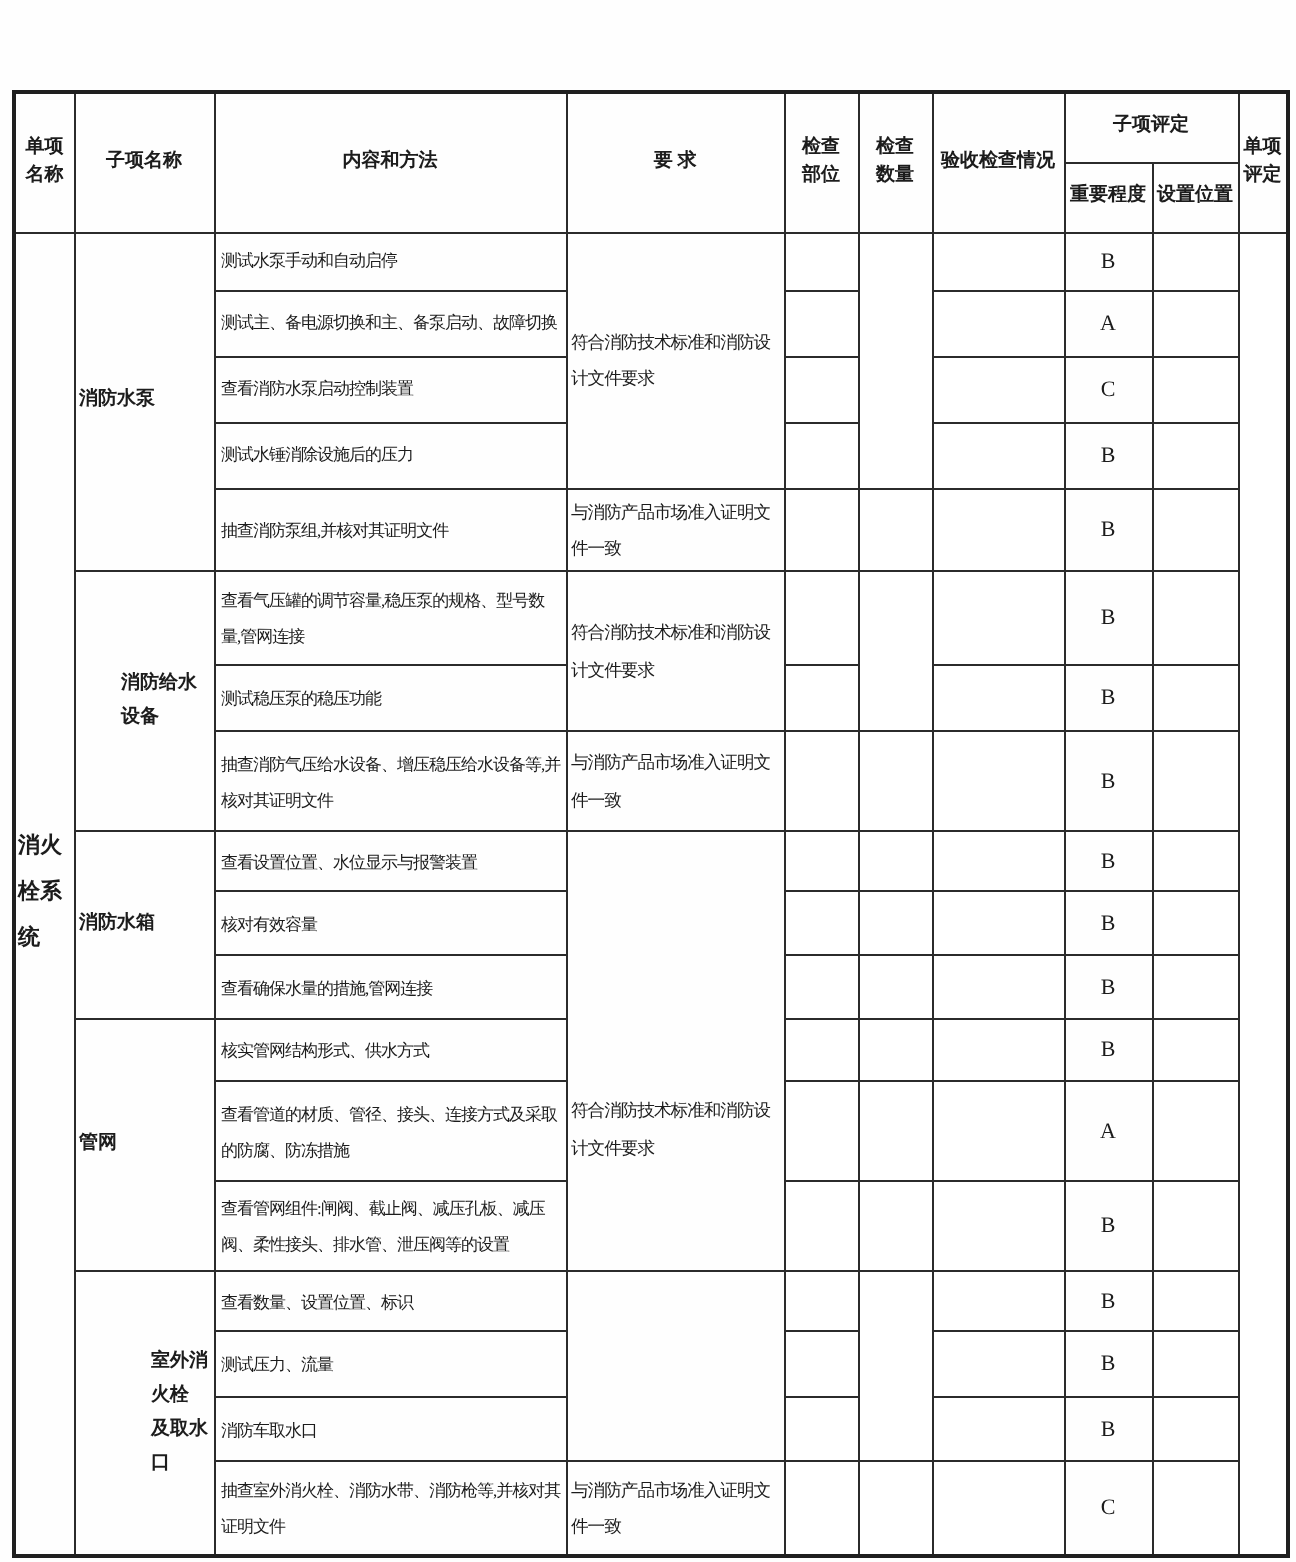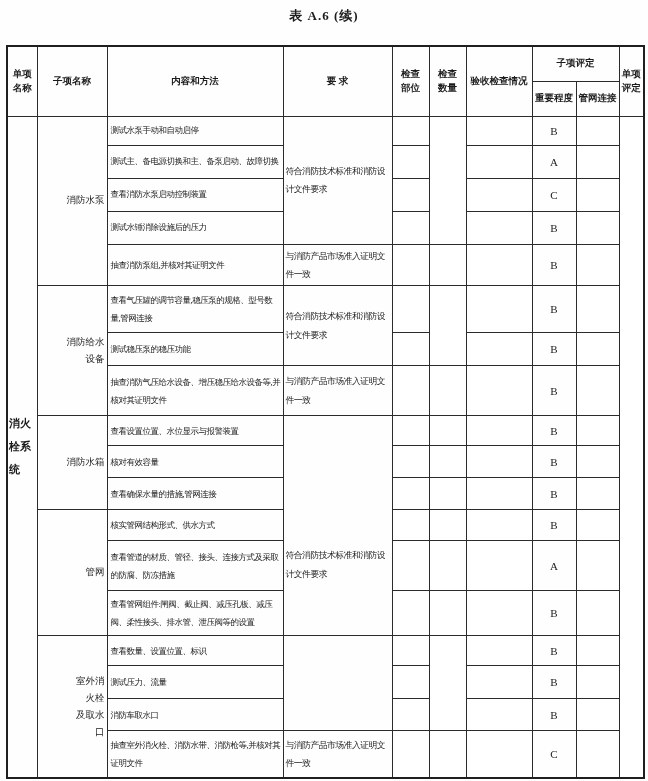--- a/index.html
+++ b/index.html
@@ -32,22 +32,22 @@
   }
   th{
     font-size:9.5px;font-weight:bold;
     text-align:center;white-space:pre-line;line-height:1.55;
   }
   td.sys{
     font-size:11px;line-height:2.1;text-align:left;
     padding:0 1px;font-weight:bold;
   }
   td.sub{
-    font-size:9.5px;text-align:right;white-space:pre-line;line-height:1.8;
-    font-weight:normal;
+    font-size:9.5px;text-align:left;white-space:pre-line;line-height:1.8;
+    font-weight:bold;
     margin-left:33px;
   }
   td.content{
     font-size:8.5px;letter-spacing:-0.5px;line-height:2.15;
     text-align:left;padding:2px 1px 2px 3px;
   }
   td.req{
     font-size:8.8px;letter-spacing:-0.5px;line-height:2.1;
     text-align:left;padding:2px;margin-left:16px;
   }
@@ -58,21 +58,20 @@
   td.imp{
     font-family:"Liberation Serif","DejaVu Serif",serif;
     font-size:11px;text-align:center;
   }
   td.loc,td.qty,td.acc,td.qual,td.itemeval{background:#fff;}
 </style>
 </head>
 <body>
 
 <div class="page">
-  <div class="title">表 A.6 (续)</div>
 
   <table class="main">
     <colgroup>
       <col style="width:30px">
         <col style="width:70px">
         <col style="width:176px">
       <col style="width:109px">
         <col style="width:37px">
         <col style="width:37px">
       <col style="width:66px">
@@ -91,21 +90,21 @@
 部位</th>
         <th rowspan="2">检查
 数量</th>
         <th rowspan="2">验收检查情况</th>
         <th colspan="2">子项评定</th>
         <th rowspan="2">单项
 评定</th>
       </tr>
       <tr style="height:35px">
         <th>重要程度</th>
-        <th>管网连接</th>
+        <th>设置位置</th>
       </tr>
     </thead>
     <tbody>
         <tr style="height: 29px;">
           <td rowspan="18" class="sys">消火栓系统</td>
           <td rowspan="5" class="sub" style="white-space: pre-line;">消防水泵</td>
           <td class="content">测试水泵手动和自动启停</td>
           <td rowspan="4" class="req">符合消防技术标准和消防设计文件要求</td>
           <td class="loc"></td>
           <td rowspan="4" class="qty"></td>

